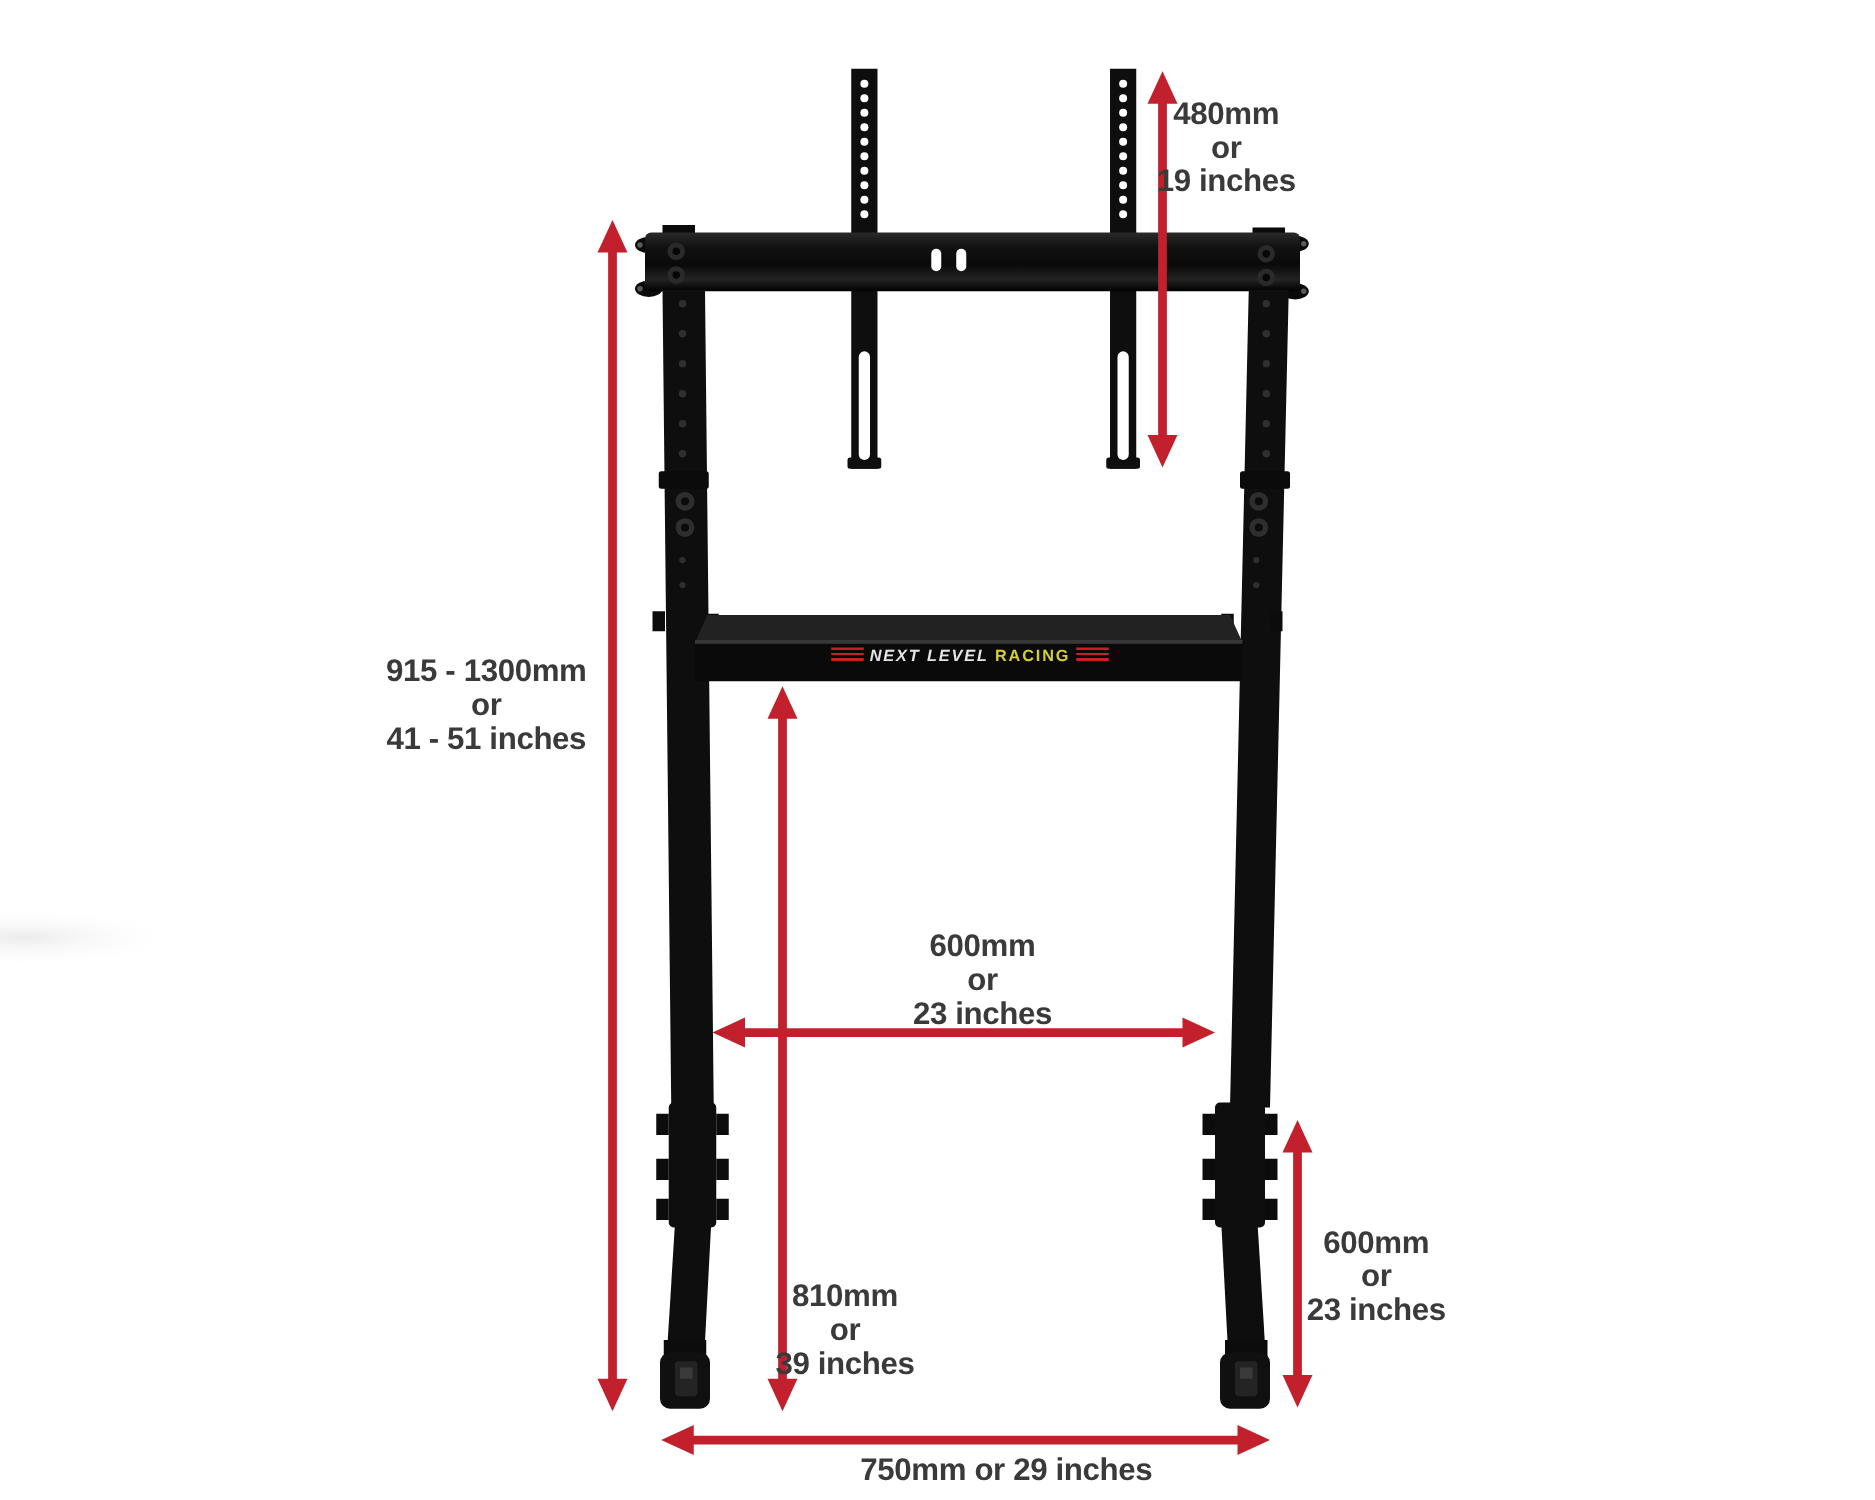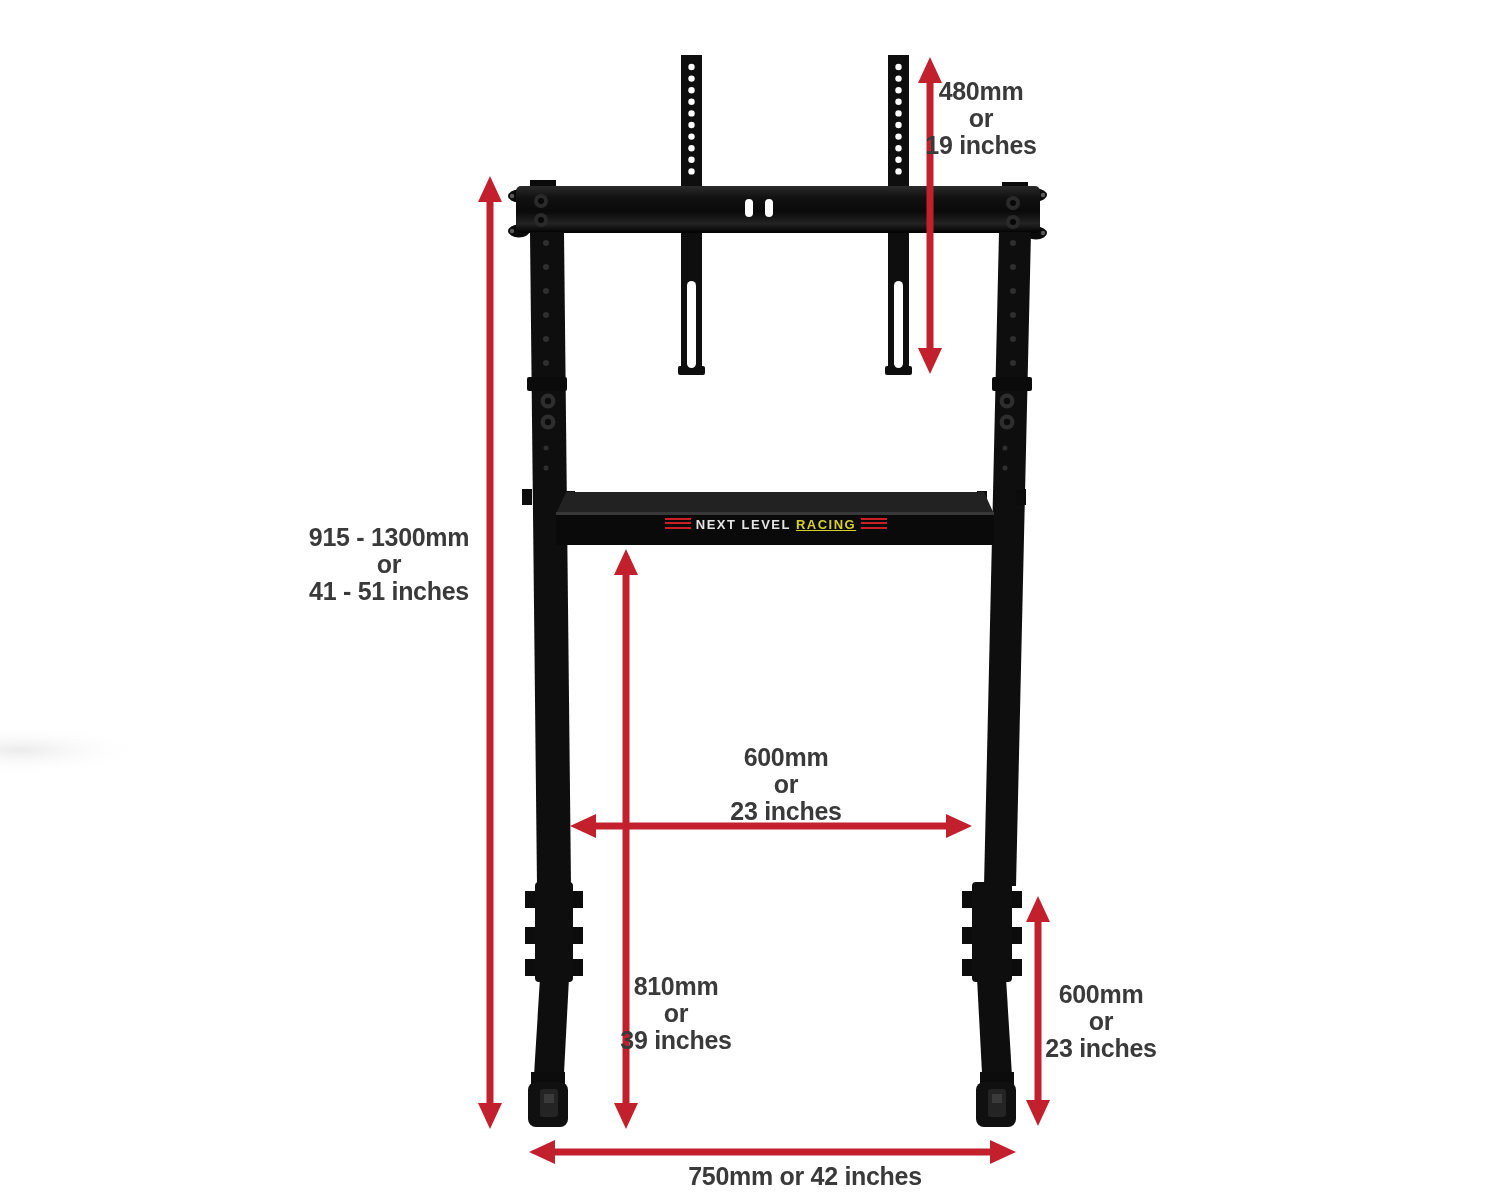--- a/index.html
+++ b/index.html
@@ -28,25 +28,25 @@
   .logo{
     position:absolute;left:664px;top:515px;width:224px;height:18px;
     display:flex;align-items:center;justify-content:center;gap:5px;
   }
   .stripes{
     display:inline-block;width:26px;height:13px;
     background:repeating-linear-gradient(to bottom,var(--logo-red) 0 2px,transparent 2px 4.3px);
   }
   .logo-main{
     font-size:13px;font-weight:bold;letter-spacing:1.5px;
-    color:var(--logo-silver);line-height:13px;
+    color:var(--logo-silver);line-height:13px;font-style:italic;
   }
   .logo-accent{
     font-size:13px;font-weight:bold;letter-spacing:1.5px;
-    color:var(--logo-yellow);line-height:13px;text-decoration:underline;
+    color:var(--logo-yellow);line-height:13px;
   }
 </style>
 </head>
 <body>
 
 <div class="canvas">
 
   <svg class="layer" viewBox="0 0 1500 1200">
     <defs>
       <linearGradient id="beamGrad" x1="0" y1="0" x2="0" y2="1">
@@ -268,29 +268,29 @@
     <div>or</div>
     <div>41 - 51 inches</div>
   </div>
 
   <div class="dim-label" style="left:786px;top:744px;">
     <div>600mm</div>
     <div>or</div>
     <div>23 inches</div>
   </div>
 
-  <div class="dim-label" style="left:676px;top:973px;">
+  <div class="dim-label" style="left:676px;top:1024px;">
     <div>810mm</div>
     <div>or</div>
     <div>39 inches</div>
   </div>
 
   <div class="dim-label" style="left:1101px;top:981px;">
     <div>600mm</div>
     <div>or</div>
     <div>23 inches</div>
   </div>
 
   <div class="dim-label" style="left:805px;top:1163px;">
-    <div>750mm or 42 inches</div>
+    <div>750mm or 29 inches</div>
   </div>
 
 </div>
 
 </body></html>

